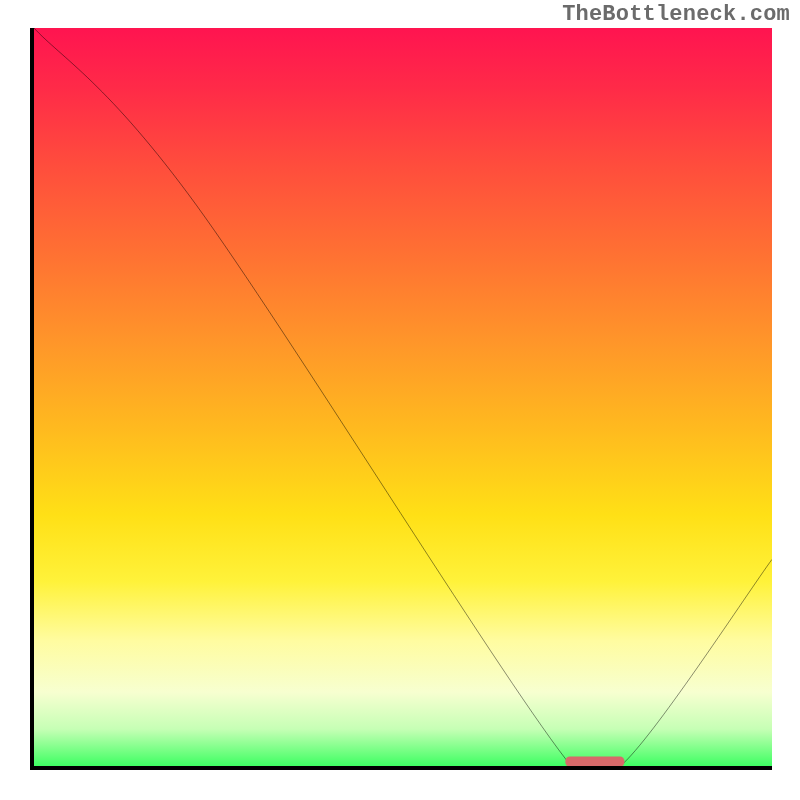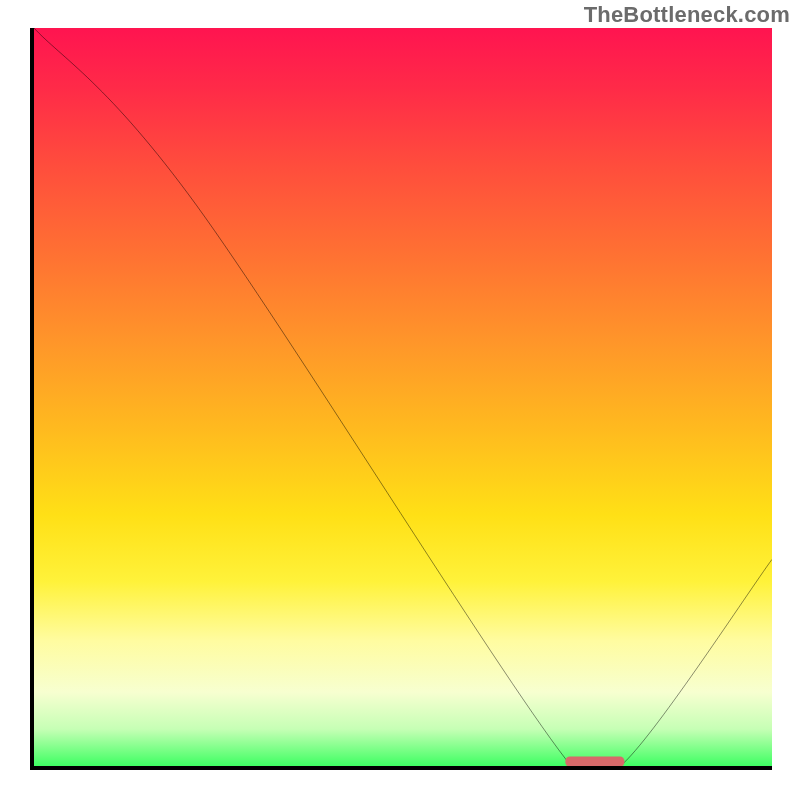--- a/index.html
+++ b/index.html
@@ -12,21 +12,21 @@
   }
   .canvas {
     position: relative;
     width: 800px;
     height: 800px;
   }
   .watermark {
     position: absolute;
     top: 2px;
     right: 10px;
-    font-family: Liberation Sans, sans-serif;
+    font-family: Liberation Mono, monospace;
     font-size: 22px;
     font-weight: bold;
     color: #6b6b6b;
     letter-spacing: 0.2px;
     z-index: 5;
   }
   .plot-area {
     position: absolute;
     left: 30px;
     top: 28px;

